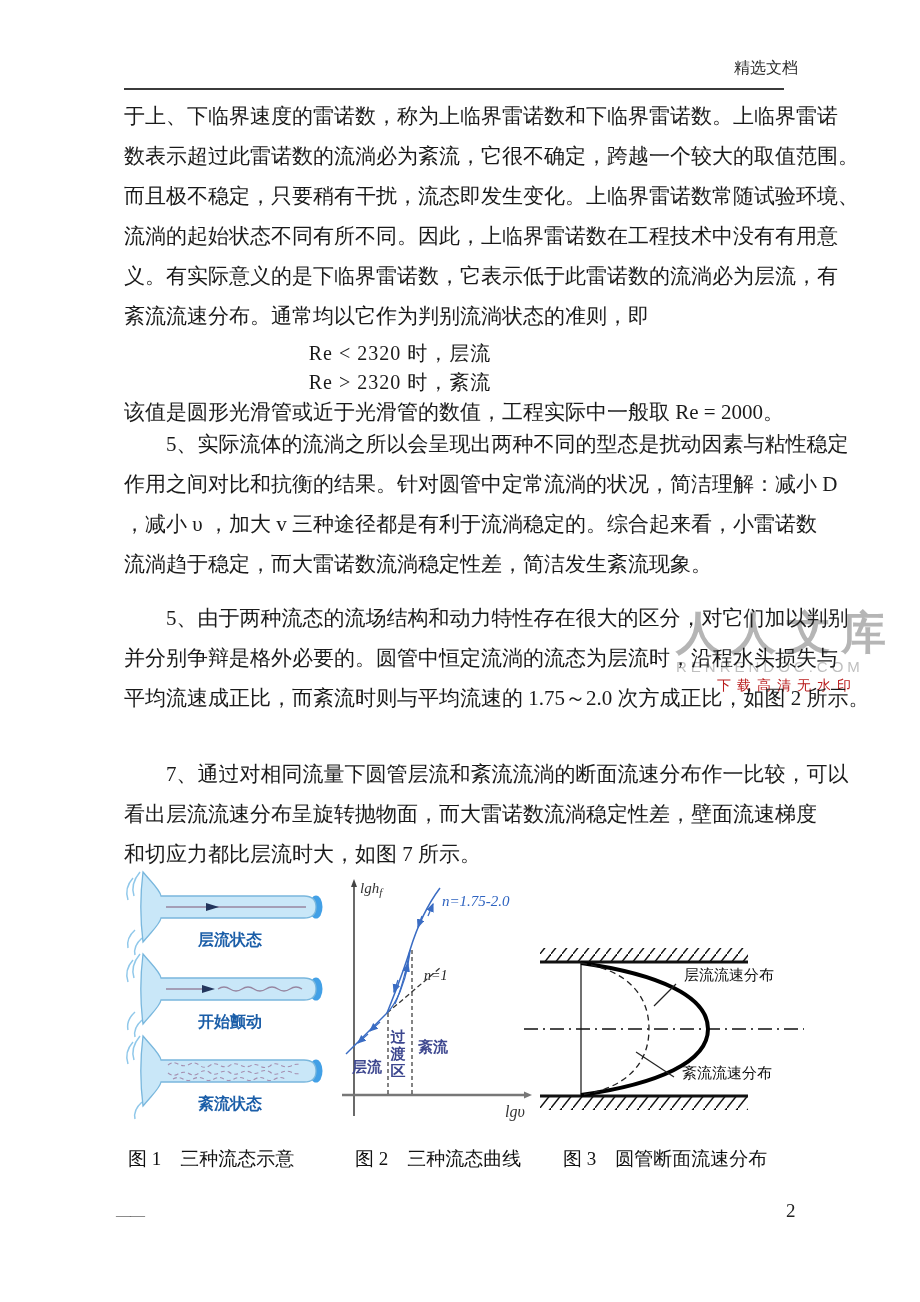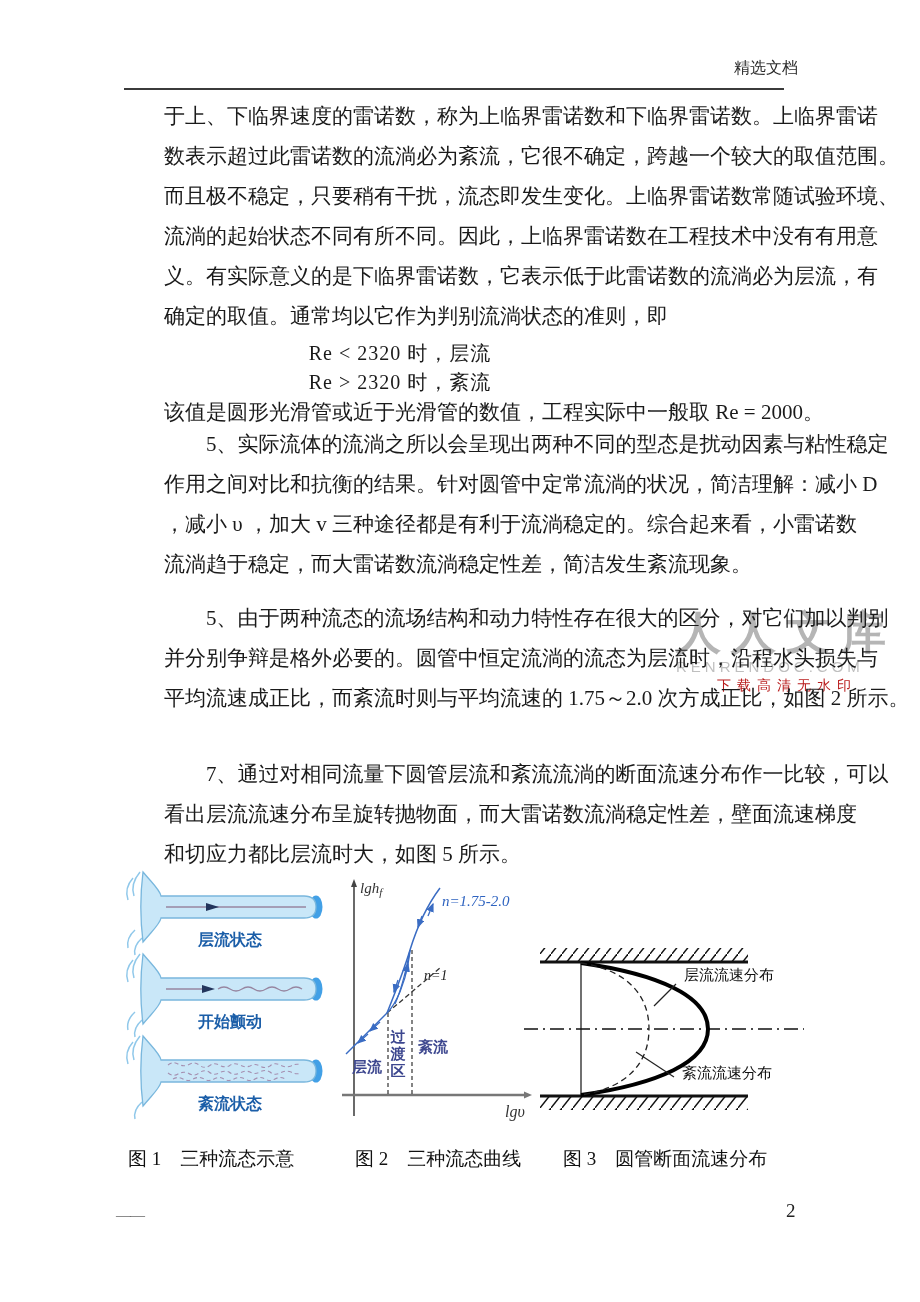--- a/index.html
+++ b/index.html
@@ -11,21 +11,21 @@
   
   .hdr-label { position:absolute; top:58px; right:122px; font-size:16px; color:#2b2b2b; }
   .hdr-rule  { position:absolute; top:88px; left:124px; width:660px; height:2px; background:#3b3b3b; }
   
   .wm { position:absolute; top:610px; right:2px; width:242px; z-index:0; text-align:left; }
   .wm-title   { font-size:45px; font-weight:bold; color:#b5b5b5; letter-spacing:10px; line-height:1.05; white-space:nowrap; }
   .wm-domain  { font-size:15px; color:#bfbfbf; letter-spacing:4px; margin-top:1px; font-family:"Liberation Sans", sans-serif; white-space:nowrap; }
   .wm-tagline { font-size:14px; color:#b91c1c; letter-spacing:6px; margin-top:2px; white-space:nowrap;margin-left:41px; }
   
   .para { position:absolute; left:124px; width:672px; z-index:1; }
-  .line { height:40px; line-height:40px; font-size:21px; white-space:nowrap;margin-left:40px; }
+  .line { height:40px; line-height:40px; font-size:21px; white-space:nowrap; }
   .indent { text-indent:42px; }
   .formula { position:absolute; left:124px; width:552px; text-align:center; z-index:1; }
   .fline { height:29px; line-height:29px; font-size:20px; letter-spacing:1px; }
   
   .fig { position:absolute; z-index:1; }
   .caption { position:absolute; top:1146px; font-size:19px; color:#111; z-index:1; white-space:nowrap; }
   
   .ft-dash { position:absolute; left:116px; top:1207px; font-size:15px; color:#666; letter-spacing:-1px; z-index:1; }
   .ft-page { position:absolute; left:786px; top:1200px; font-size:19px; color:#222; z-index:1; }
   svg text { font-family:"Liberation Serif", serif; }
@@ -44,21 +44,21 @@
 
   <div class="hdr-label">精选文档</div>
   <div class="hdr-rule"></div>
 
   <div class="para" style="top:96px">
     <div class="line">于上、下临界速度的雷诺数，称为上临界雷诺数和下临界雷诺数。上临界雷诺</div>
     <div class="line">数表示超过此雷诺数的流淌必为紊流，它很不确定，跨越一个较大的取值范围。</div>
     <div class="line">而且极不稳定，只要稍有干扰，流态即发生变化。上临界雷诺数常随试验环境、</div>
     <div class="line">流淌的起始状态不同有所不同。因此，上临界雷诺数在工程技术中没有有用意</div>
     <div class="line">义。有实际意义的是下临界雷诺数，它表示低于此雷诺数的流淌必为层流，有</div>
-    <div class="line">确定的取值。通常均以它作为判别流淌状态的准则，即</div>
+    <div class="line">紊流流速分布。通常均以它作为判别流淌状态的准则，即</div>
   </div>
 
   <div class="formula" style="top:339px">
     <div class="fline">Re &lt; 2320 时，层流</div>
     <div class="fline">Re &gt; 2320 时，紊流</div>
   </div>
 
   <div class="para" style="top:392px">
     <div class="line">该值是圆形光滑管或近于光滑管的数值，工程实际中一般取 Re = 2000。</div>
   </div>
@@ -72,21 +72,21 @@
 
   <div class="para" style="top:598px">
     <div class="line indent">5、由于两种流态的流场结构和动力特性存在很大的区分，对它们加以判别</div>
     <div class="line">并分别争辩是格外必要的。圆管中恒定流淌的流态为层流时，沿程水头损失与</div>
     <div class="line">平均流速成正比，而紊流时则与平均流速的 1.75～2.0 次方成正比，如图 2 所示。</div>
   </div>
 
   <div class="para" style="top:754px">
     <div class="line indent">7、通过对相同流量下圆管层流和紊流流淌的断面流速分布作一比较，可以</div>
     <div class="line">看出层流流速分布呈旋转抛物面，而大雷诺数流淌稳定性差，壁面流速梯度</div>
-    <div class="line">和切应力都比层流时大，如图 5 所示。</div>
+    <div class="line">和切应力都比层流时大，如图 7 所示。</div>
   </div>
 
   <svg class="fig" style="left:108px; top:868px" width="228" height="256" viewBox="0 0 228 256">
 
     <g transform="translate(10,2)">
       <path d="M22,2 Q12,14 16,26" fill="none" stroke="#90c8ea" stroke-width="1.5"></path>
       <path d="M15,8 Q6,18 10,30" fill="none" stroke="#90c8ea" stroke-width="1.5"></path>
       <path d="M24,68 Q15,76 17,85" fill="none" stroke="#90c8ea" stroke-width="1.5"></path>
       <path d="M17,60 Q8,68 10,78" fill="none" stroke="#90c8ea" stroke-width="1.5"></path>
       <ellipse cx="198" cy="37" rx="6.5" ry="11.5" fill="#42a0e6"></ellipse>

